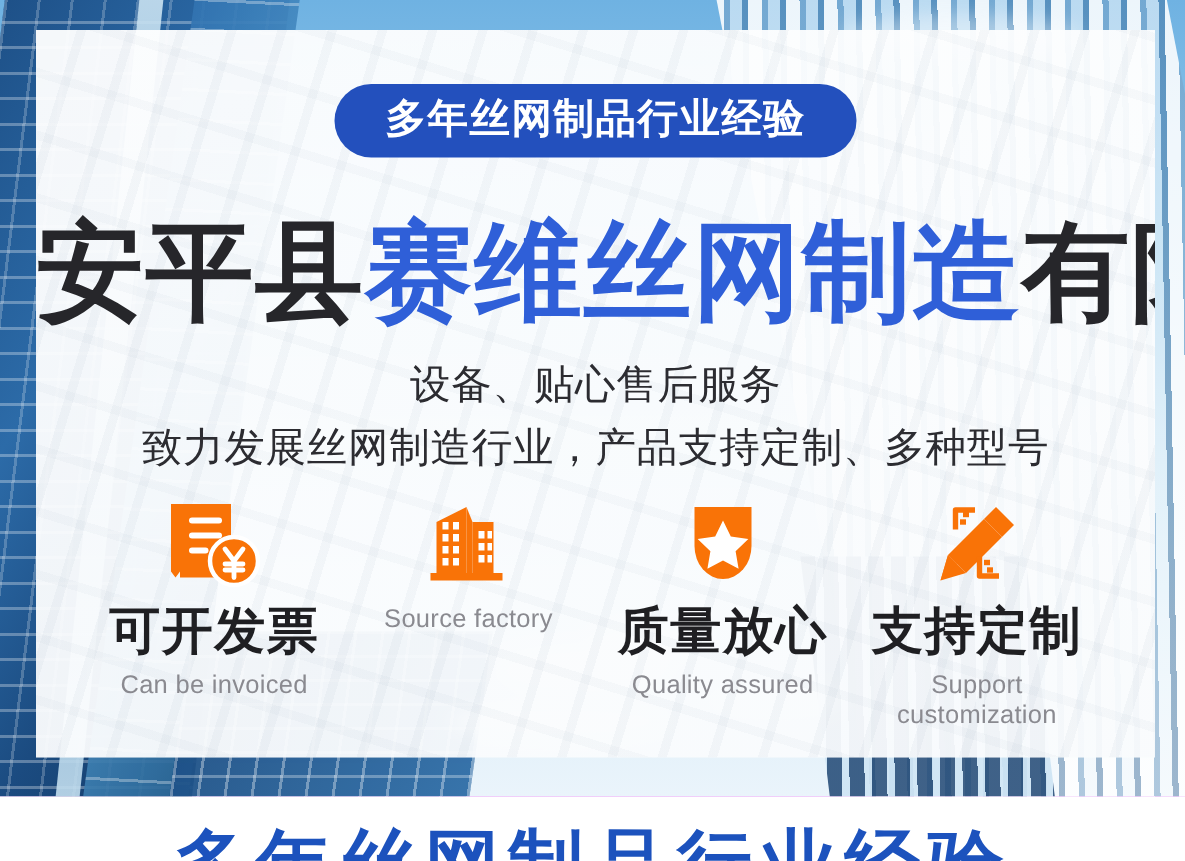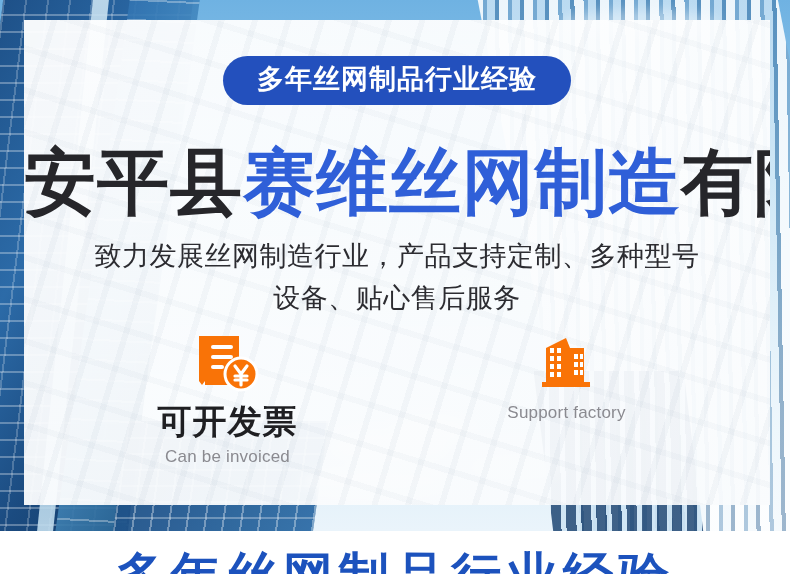--- a/index.html
+++ b/index.html
@@ -253,22 +253,22 @@
 
       <div class="badge-row">
         <span class="badge">多年丝网制品行业经验</span>
       </div>
 
       <div class="title">
         <span>安平县</span><span class="hl">赛维丝网制造</span><span>有限公司</span>
       </div>
 
       <div class="subtitle">
+        <div>设备、贴心售后服务</div>
         <div>致力发展丝网制造行业，产品支持定制、多种型号</div>
-        <div>设备、贴心售后服务</div>
       </div>
 
       <div class="features">
 
         <div class="feature">
           <div class="feature-icon">
             <svg width="62" height="58" viewBox="0 0 62 58" aria-hidden="true">
               <path d="M8 2 h34 v30 a14 14 0 0 0 -9 19 H8 l0 -4 l-3 4 l-3 -4 V2 Z" fill="#f97307"></path>
               <rect x="14" y="11" width="22" height="4" rx="2" fill="#ffffff"></rect>
               <rect x="14" y="21" width="22" height="4" rx="2" fill="#ffffff"></rect>
@@ -299,24 +299,56 @@
                   <rect x="21" y="38" width="4" height="5"></rect>
                 <rect x="38" y="20" width="4" height="5"></rect>
                   <rect x="44" y="20" width="3" height="5"></rect>
                 <rect x="38" y="28" width="4" height="5"></rect>
                   <rect x="44" y="28" width="3" height="5"></rect>
                 <rect x="38" y="36" width="4" height="5"></rect>
                   <rect x="44" y="36" width="3" height="5"></rect>
               </g>
             </svg>
           </div>
-          <div class="feature-sub">Support factory</div>
+          <div class="feature-sub">Source factory</div>
         </div>
 
-
+        <div class="feature">
+          <div class="feature-icon">
+            <svg width="62" height="58" viewBox="0 0 62 58" aria-hidden="true">
+              <path d="M12 4 h38 v26 a19 22 0 0 1 -19 22 a19 22 0 0 1 -19 -22 Z" fill="#f97307"></path>
+              <path d="M31 13 l5.2 10.6 l11.7 1.7 l-8.5 8.2 l2 11.6 l-10.4 -5.5 l-10.4 5.5 l2 -11.6 l-8.5 -8.2 l11.7 -1.7 Z" fill="#ffffff"></path>
+            </svg>
+          </div>
+          <div class="feature-title">质量放心</div>
+          <div class="feature-sub">Quality assured</div>
+        </div>
+
+        <div class="feature">
+          <div class="feature-icon">
+            <svg width="62" height="58" viewBox="0 0 62 58" aria-hidden="true">
+              <g transform="rotate(0 31 29)">
+                <path d="M44 4 l12 12 l-8 8 l-12 -12 Z" fill="#f97307"></path>
+                <path d="M36 12 l12 12 l-24 24 l-12 -12 Z" fill="#f97307"></path>
+                <path d="M12 36 l12 12 l-17 5 Z" fill="#f97307"></path>
+                <path d="M7 53 l5 -17 l6 6 Z" fill="#f97307"></path>
+              </g>
+              <g fill="none" stroke="#f97307" stroke-width="3.6" stroke-linejoin="round">
+                <path d="M30 6 h-13 v13"></path>
+                <path d="M22 9 h4"></path>
+                <path d="M20 14 h4"></path>
+                <path d="M46 50 h-13 v-13"></path>
+                <path d="M42 46 h-4"></path>
+                <path d="M40 41 h-4"></path>
+              </g>
+            </svg>
+          </div>
+          <div class="feature-title">支持定制</div>
+          <div class="feature-sub">Support customization</div>
+        </div>
 
       </div>
     </div>
   </div>
 
   <div class="bottom-band">
     <div class="bottom-heading">多年丝网制品行业经验</div>
   </div>
 
 </div>

